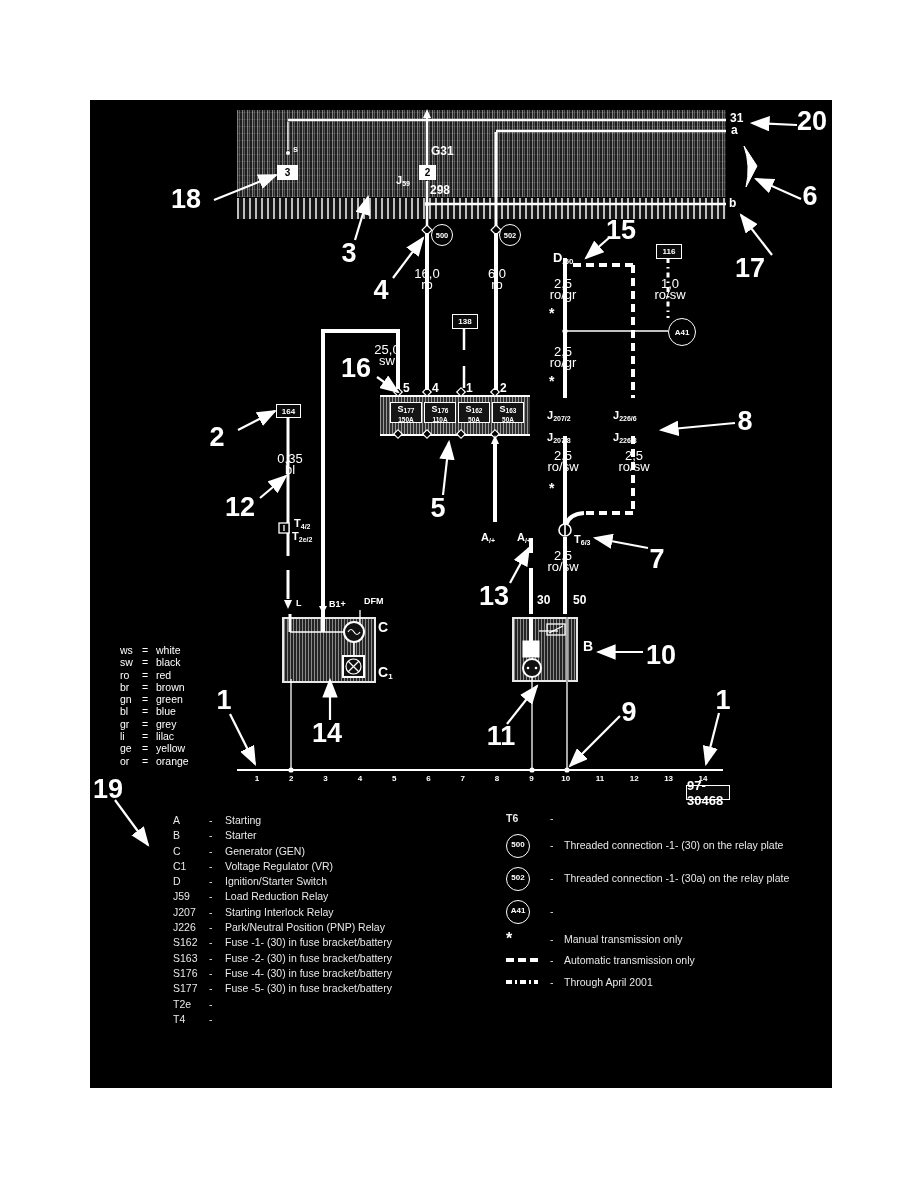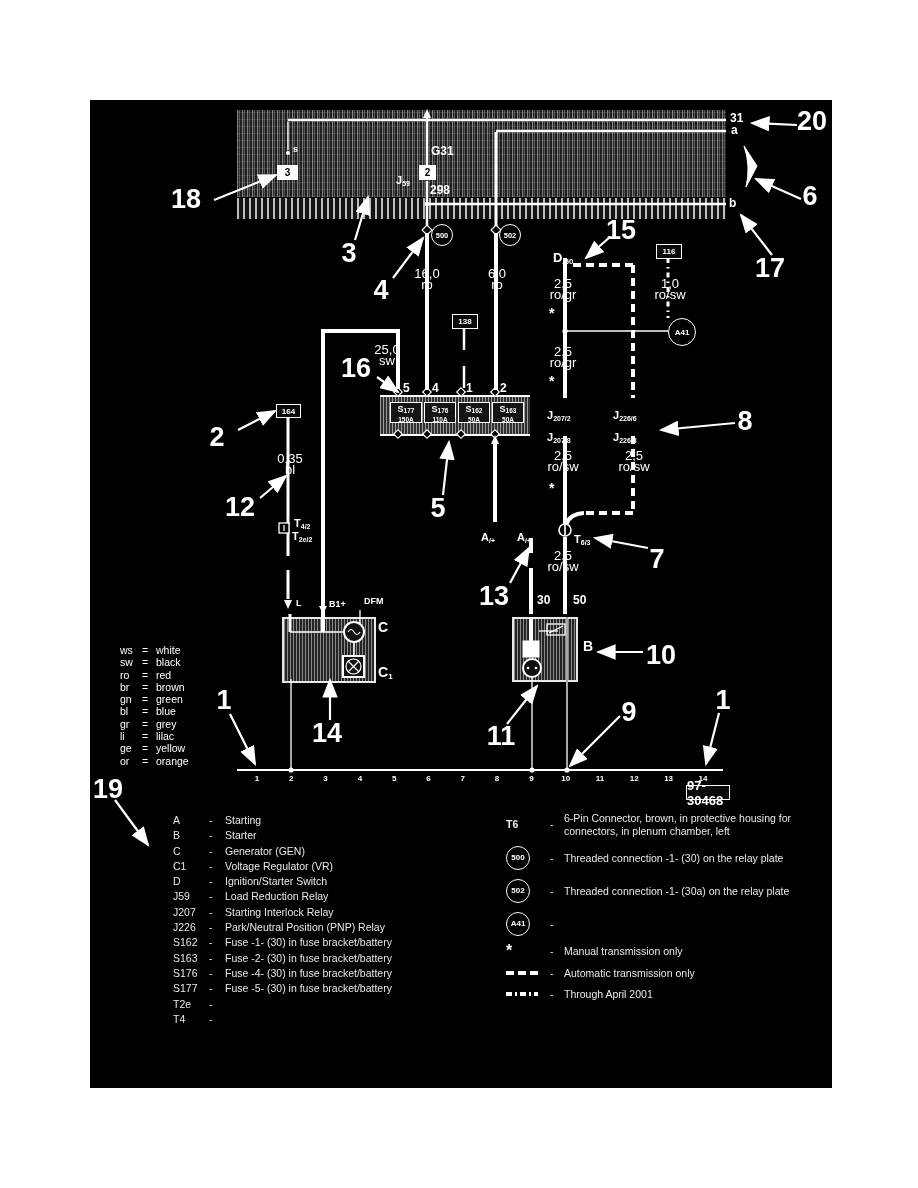--- a/index.html
+++ b/index.html
@@ -297,21 +297,21 @@
       <span style="left: 531.4px; top: 774px;">9</span>
       <span style="left: 565.7px; top: 774px;">10</span>
       <span style="left: 600px; top: 774px;">11</span>
       <span style="left: 634.3px; top: 774px;">12</span>
       <span style="left: 668.6px; top: 774px;">13</span>
       <span style="left: 702.9px; top: 774px;">14</span>
     </div>
 
   <div class="callout" style="left:812px;top:121px;">20</div>
   <div class="callout" style="left:810px;top:196px;">6</div>
-  <div class="callout" style="left:770px;top:268px;text-align:center;">17</div>
+  <div class="callout" style="left:750px;top:268px;text-align:center;">17</div>
   <div class="callout" style="left:186px;top:199px;">18</div>
   <div class="callout" style="left:349px;top:253px;">3</div>
   <div class="callout" style="left:381px;top:290px;">4</div>
   <div class="callout" style="left:621px;top:230px;">15</div>
   <div class="callout" style="left:356px;top:368px;">16</div>
   <div class="callout" style="left:217px;top:437px;">2</div>
   <div class="callout" style="left:240px;top:507px;">12</div>
   <div class="callout" style="left:438px;top:508px;">5</div>
   <div class="callout" style="left:745px;top:421px;">8</div>
   <div class="callout" style="left:657px;top:559px;">7</div>
@@ -443,21 +443,20 @@
       </div>
       <div class="row">
         <span>T4</span>
         <span>-</span>
       </div>
     </div>
   <div id="symbol-legend">
       <div class="row">
         <div style="font-weight: bold;">T6</div>
         <span>-</span>
-        <span>6-Pin Connector, brown, in protective housing for connectors, in plenum chamber, left</span>
       </div>
       <div class="row">
         <div class="ring">500</div>
         <span>-</span>
         <span>Threaded connection -1- (30) on the relay plate</span>
       </div>
       <div class="row">
         <div class="ring">502</div>
         <span>-</span>
         <span>Threaded connection -1- (30a) on the relay plate</span>

